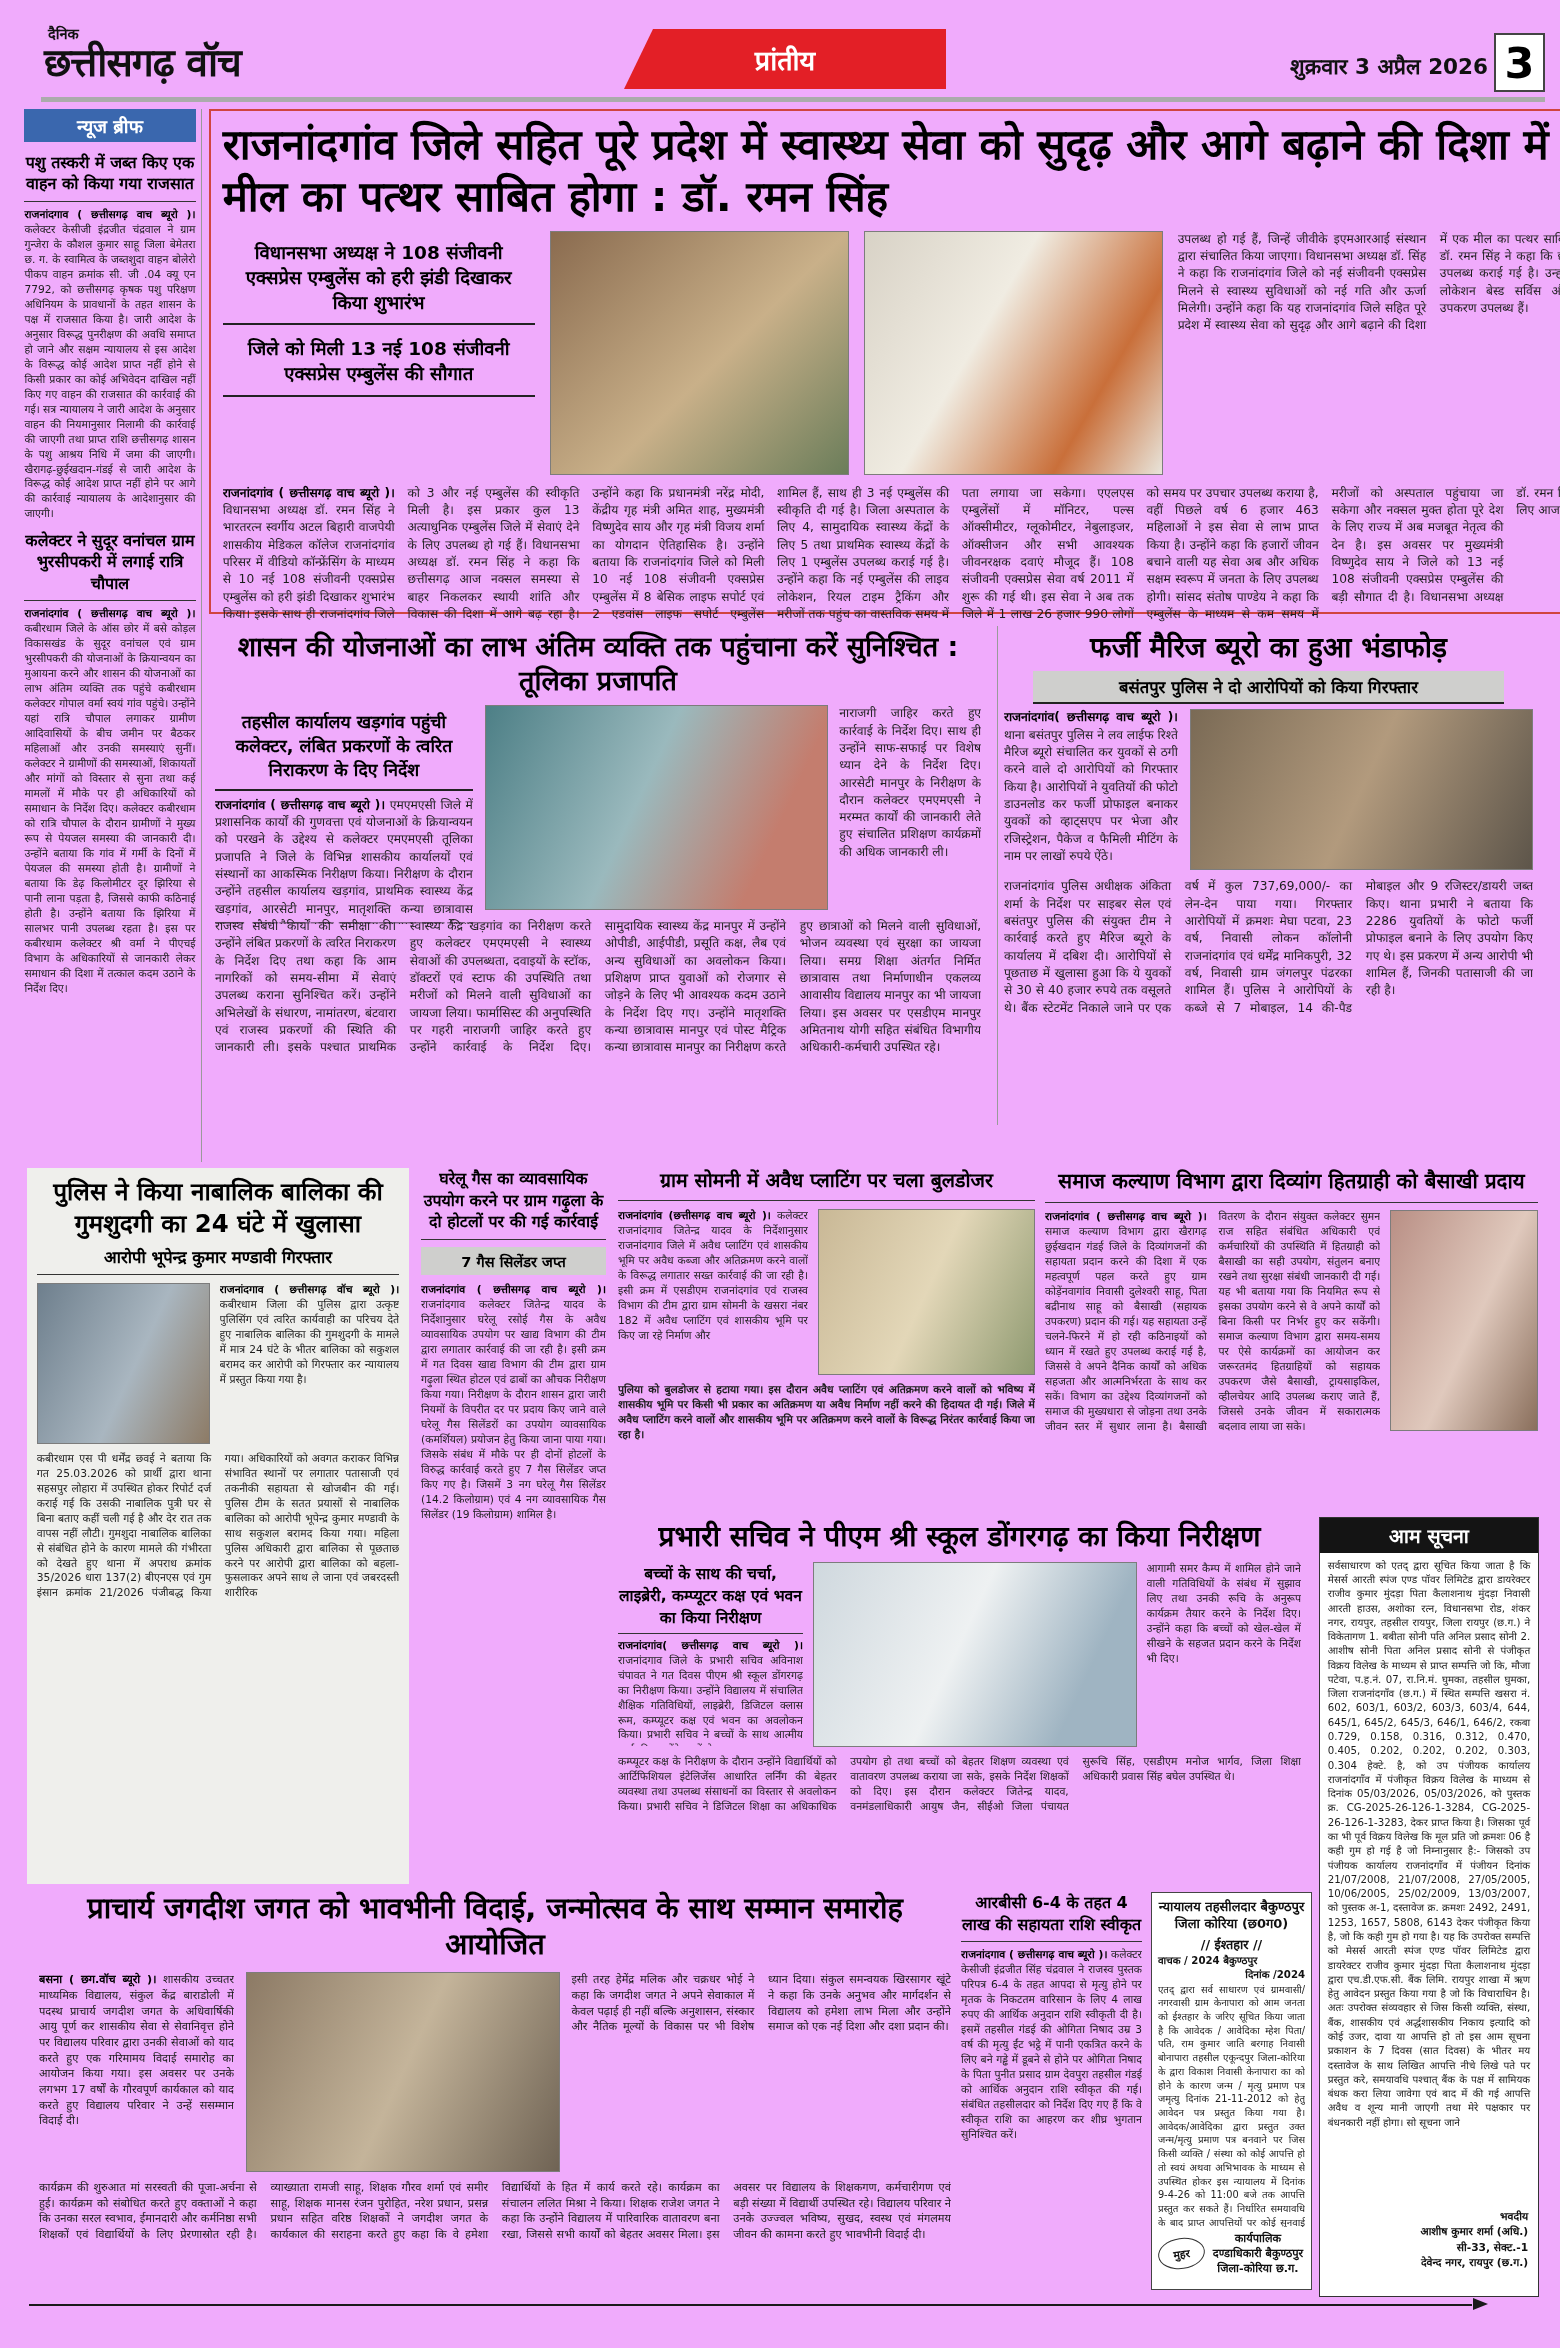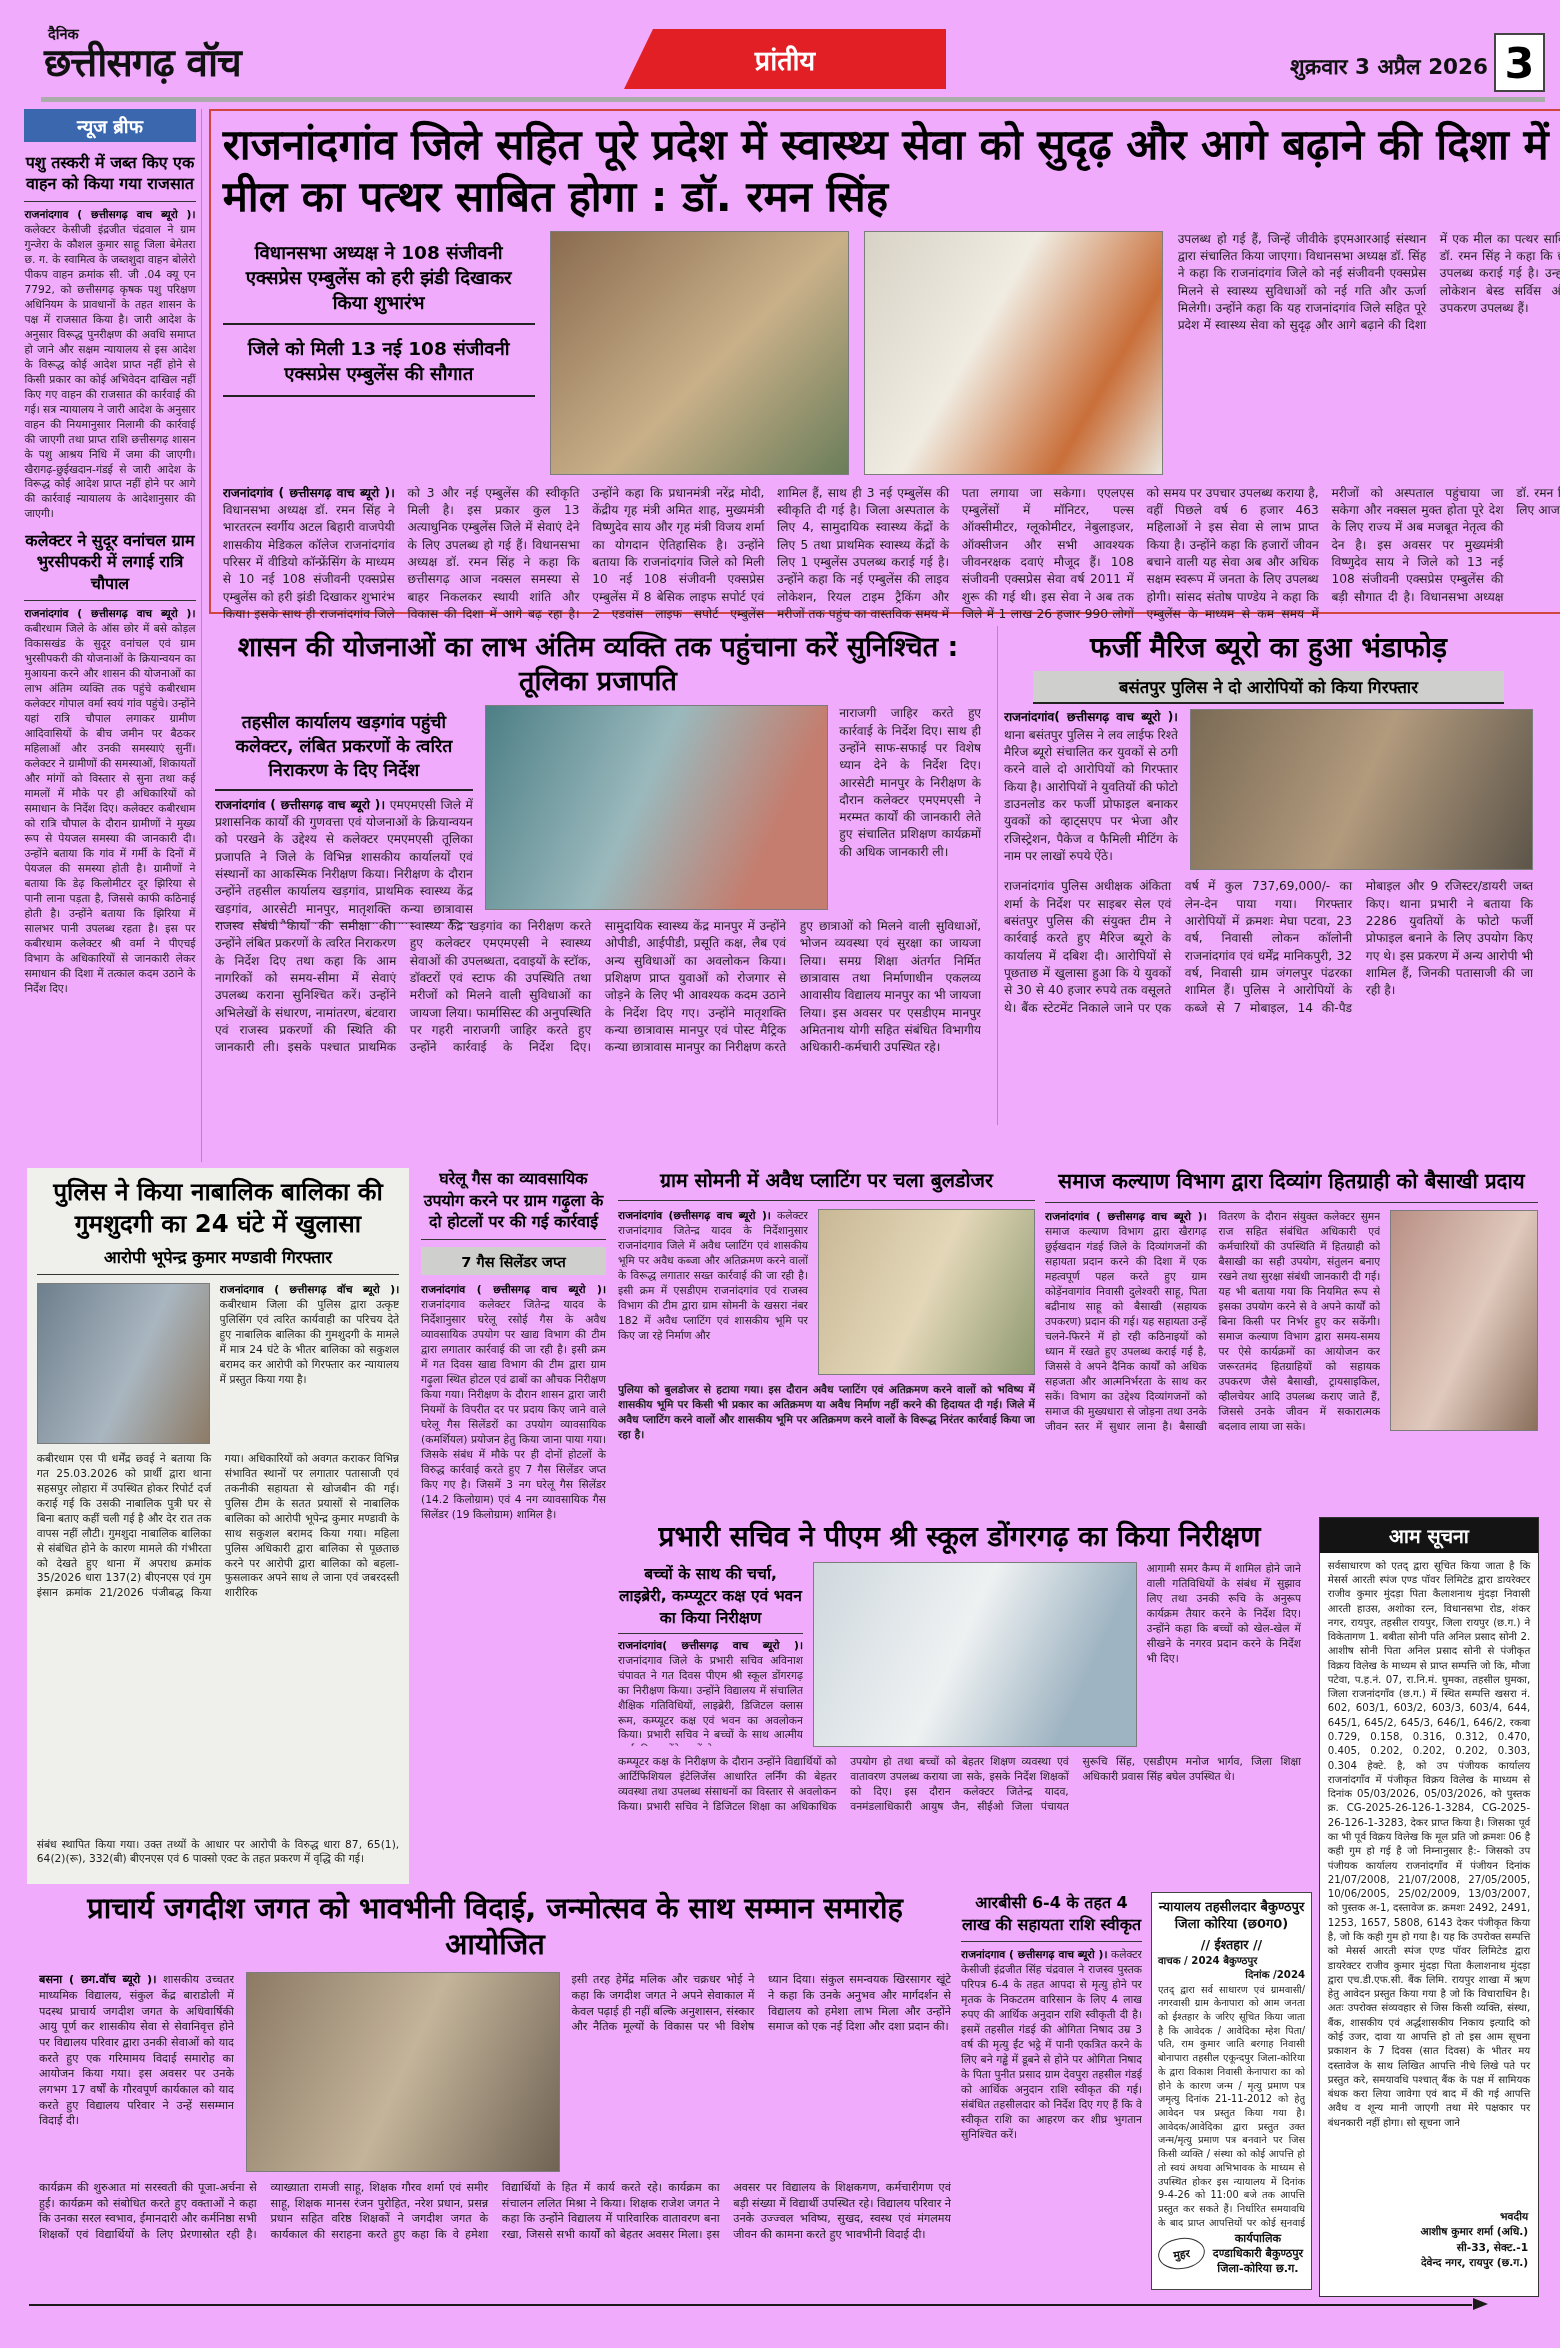--- a/index.html
+++ b/index.html
@@ -128,21 +128,20 @@
     <div class="hl-md ctr" style="font-size:24.4px;">पुलिस ने किया नाबालिक बालिका की गुमशुदगी का 24 घंटे में खुलासा</div>
     <div class="kick" style="font-size:16.6px;margin-top:5.9px;padding-bottom:5.9px;border-bottom:1.5px solid #333;">आरोपी भूपेन्द्र कुमार मण्डावी गिरफ्तार</div>
     <div style="display:flex;gap:9.8px;margin-top:7.8px;height:161px;">
       <div class="photo ph-police" style="width:171px;flex:0 0 auto;"></div>
       <div class="body-xs" style="flex:1;">
         <span class="byline">राजनांदगाव ( छत्तीसगढ़ वॉच ब्यूरो )।</span>
         <span>कबीरधाम जिला की पुलिस द्वारा उत्कृष्ट पुलिसिंग एवं त्वरित कार्यवाही का परिचय देते हुए नाबालिक बालिका की गुमशुदगी के मामले में मात्र 24 घंटे के भीतर बालिका को सकुशल बरामद कर आरोपी को गिरफ्तार कर न्यायालय में प्रस्तुत किया गया है।</span>
       </div>
     </div>
     <div class="body-xs c2" style="margin-top:7.8px;height:380px;">कबीरधाम एस पी धर्मेंद्र छवई ने बताया कि गत 25.03.2026 को प्रार्थी द्वारा थाना सहसपुर लोहारा में उपस्थित होकर रिपोर्ट दर्ज कराई गई कि उसकी नाबालिक पुत्री घर से बिना बताए कहीं चली गई है और देर रात तक वापस नहीं लौटी। गुमशुदा नाबालिक बालिका से संबंधित होने के कारण मामले की गंभीरता को देखते हुए थाना में अपराध क्रमांक 35/2026 धारा 137(2) बीएनएस एवं गुम इंसान क्रमांक 21/2026 पंजीबद्ध किया गया। अधिकारियों को अवगत कराकर विभिन्न संभावित स्थानों पर लगातार पतासाजी एवं तकनीकी सहायता से खोजबीन की गई। पुलिस टीम के सतत प्रयासों से नाबालिक बालिका को आरोपी भूपेन्द्र कुमार मण्डावी के साथ सकुशल बरामद किया गया। महिला पुलिस अधिकारी द्वारा बालिका से पूछताछ करने पर आरोपी द्वारा बालिका को बहला-फुसलाकर अपने साथ ले जाना एवं जबरदस्ती शारीरिक</div>
-    <div class="body-xs" style="margin-top:5.9px;height:74px;">संबंध स्थापित किया गया। उक्त तथ्यों के आधार पर आरोपी के विरुद्ध धारा 87, 65(1), 64(2)(रू), 332(बी) बीएनएस एवं 6 पाक्सो एक्ट के तहत प्रकरण में वृद्धि की गई।</div>
   </div>
 
   <div class="abs" style="left:421px;top:1168px;width:185px;height:716px;">
     <div class="hl-sm ctr" style="font-size:16px;padding-bottom:5.9px;border-bottom:1.5px solid #333;">घरेलू गैस का व्यावसायिक उपयोग करने पर ग्राम गढ़ुला के दो होटलों पर की गई कार्रवाई</div>
     <div class="graybar" style="margin-top:7.8px;padding:3.9px 0;font-size:14.6px;">7 गैस सिलेंडर जप्त</div>
     <div class="body-xs" style="margin-top:7.8px;height:575px;">
       <span class="byline">राजनांदगांव ( छत्तीसगढ़ वाच ब्यूरो )।</span>
       <span>राजनांदगाव कलेक्टर जितेन्द्र यादव के निर्देशानुसार घरेलू रसोई गैस के अवैध व्यावसायिक उपयोग पर खाद्य विभाग की टीम द्वारा लगातार कार्रवाई की जा रही है। इसी क्रम में गत दिवस खाद्य विभाग की टीम द्वारा ग्राम गढ़ुला स्थित होटल एवं ढाबों का औचक निरीक्षण किया गया। निरीक्षण के दौरान शासन द्वारा जारी नियमों के विपरीत दर पर प्रदाय किए जाने वाले घरेलू गैस सिलेंडरों का उपयोग व्यावसायिक (कमर्शियल) प्रयोजन हेतु किया जाना पाया गया। जिसके संबंध में मौके पर ही दोनों होटलों के विरुद्ध कार्रवाई करते हुए 7 गैस सिलेंडर जप्त किए गए है। जिसमें 3 नग घरेलू गैस सिलेंडर (14.2 किलोग्राम) एवं 4 नग व्यावसायिक गैस सिलेंडर (19 किलोग्राम) शामिल है।</span>
     </div>
   </div>
@@ -174,21 +173,21 @@
     <div class="hl-lg ctr" style="font-size:28px;">प्रभारी सचिव ने पीएम श्री स्कूल डोंगरगढ़ का किया निरीक्षण</div>
     <div style="display:flex;gap:9.8px;margin-top:7.8px;height:185px;">
       <div style="width:185px;flex:0 0 auto;">
         <div class="kick" style="font-size:15.6px;padding-bottom:4.9px;border-bottom:1.5px solid #333;">बच्चों के साथ की चर्चा, लाइब्रेरी, कम्प्यूटर कक्ष एवं भवन का किया निरीक्षण</div>
         <div class="body-xs" style="margin-top:4.9px;height:107px;">
           <span class="byline">राजनांदगांव( छत्तीसगढ़ वाच ब्यूरो )।</span>
           <span>राजनांदगाव जिले के प्रभारी सचिव अविनाश चंपावत ने गत दिवस पीएम श्री स्कूल डोंगरगढ़ का निरीक्षण किया। उन्होंने विद्यालय में संचालित शैक्षिक गतिविधियों, लाइब्रेरी, डिजिटल क्लास रूम, कम्प्यूटर कक्ष एवं भवन का अवलोकन किया। प्रभारी सचिव ने बच्चों के साथ आत्मीय चर्चा की। उन्होंने छात्रों से</span>
         </div>
       </div>
       <div class="photo ph-class" style="width:322px;flex:0 0 auto;"></div>
-      <div class="body-xs" style="flex:1;">आगामी समर कैम्प में शामिल होने जाने वाली गतिविधियों के संबंध में सुझाव लिए तथा उनकी रूचि के अनुरूप कार्यक्रम तैयार करने के निर्देश दिए। उन्होंने कहा कि बच्चों को खेल-खेल में सीखने के नगरव प्रदान करने के निर्देश भी दिए।</div>
+      <div class="body-xs" style="flex:1;">आगामी समर कैम्प में शामिल होने जाने वाली गतिविधियों के संबंध में सुझाव लिए तथा उनकी रूचि के अनुरूप कार्यक्रम तैयार करने के निर्देश दिए। उन्होंने कहा कि बच्चों को खेल-खेल में सीखने के सहजत प्रदान करने के निर्देश भी दिए।</div>
     </div>
     <div class="body-xs c3" style="margin-top:7.8px;height:127px;">कम्प्यूटर कक्ष के निरीक्षण के दौरान उन्होंने विद्यार्थियों को आर्टिफिशियल इंटेलिजेंस आधारित लर्निंग की बेहतर व्यवस्था तथा उपलब्ध संसाधनों का विस्तार से अवलोकन किया। प्रभारी सचिव ने डिजिटल शिक्षा का अधिकाधिक उपयोग हो तथा बच्चों को बेहतर शिक्षण व्यवस्था एवं वातावरण उपलब्ध कराया जा सके, इसके निर्देश शिक्षकों को दिए। इस दौरान कलेक्टर जितेन्द्र यादव, वनमंडलाधिकारी आयुष जैन, सीईओ जिला पंचायत सुरूचि सिंह, एसडीएम मनोज भार्गव, जिला शिक्षा अधिकारी प्रवास सिंह बघेल उपस्थित थे।</div>
   </div>
 
   <div class="abs notice-box" style="left:1319px;top:1517px;width:220px;height:780px;">
     <div class="blkhead" style="font-size:19.5px;padding:3.9px 0;">आम सूचना</div>
     <div class="body-xs" style="padding:5.9px 7.8px;height:644px;font-size:10.2px;">सर्वसाधारण को एतद् द्वारा सूचित किया जाता है कि मेसर्स आरती स्पंज एण्ड पॉवर लिमिटेड द्वारा डायरेक्टर राजीव कुमार मुंदड़ा पिता कैलाशनाथ मुंदड़ा निवासी आरती हाउस, अशोका रत्न, विधानसभा रोड, शंकर नगर, रायपुर, तहसील रायपुर, जिला रायपुर (छ.ग.) ने विकेतागण 1. बबीता सोनी पति अनिल प्रसाद सोनी 2. आशीष सोनी पिता अनिल प्रसाद सोनी से पंजीकृत विक्रय विलेख के माध्यम से प्राप्त सम्पत्ति जो कि, मौजा पटेवा, प.ह.नं. 07, रा.नि.मं. घुमका, तहसील घुमका, जिला राजनांदगाँव (छ.ग.) में स्थित सम्पत्ति खसरा नं. 602, 603/1, 603/2, 603/3, 603/4, 644, 645/1, 645/2, 645/3, 646/1, 646/2, रकबा 0.729, 0.158, 0.316, 0.312, 0.470, 0.405, 0.202, 0.202, 0.202, 0.303, 0.304 हेक्टे. है, को उप पंजीयक कार्यालय राजनांदगाँव में पंजीकृत विक्रय विलेख के माध्यम से दिनांक 05/03/2026, 05/03/2026, को पुस्तक क्र. CG-2025-26-126-1-3284, CG-2025-26-126-1-3283, देकर प्राप्त किया है। जिसका पूर्व का भी पूर्व विक्रय विलेख कि मूल प्रति जो क्रमशः 06 है कही गुम हो गई है जो निम्नानुसार है:- जिसको उप पंजीयक कार्यालय राजनांदगाँव में पंजीयन दिनांक 21/07/2008, 21/07/2008, 27/05/2005, 10/06/2005, 25/02/2009, 13/03/2007, को पुस्तक अ-1, दस्तावेज क्र. क्रमशः 2492, 2491, 1253, 1657, 5808, 6143 देकर पंजीकृत किया है, जो कि कही गुम हो गया है। यह कि उपरोक्त सम्पत्ति को मेसर्स आरती स्पंज एण्ड पॉवर लिमिटेड द्वारा डायरेक्टर राजीव कुमार मुंदड़ा पिता कैलाशनाथ मुंदड़ा द्वारा एच.डी.एफ.सी. बैंक लिमि. रायपुर शाखा में ऋण हेतु आवेदन प्रस्तुत किया गया है जो कि विचाराधिन है। अतः उपरोक्त संव्यवहार से जिस किसी व्यक्ति, संस्था, बैंक, शासकीय एवं अर्द्धशासकीय निकाय इत्यादि को कोई उजर, दावा या आपत्ति हो तो इस आम सूचना प्रकाशन के 7 दिवस (सात दिवस) के भीतर मय दस्तावेज के साथ लिखित आपत्ति नीचे लिखे पते पर प्रस्तुत करे, समयावधि पश्चात् बैंक के पक्ष में सामियक बंधक करा लिया जावेगा एवं बाद में की गई आपत्ति अवैध व शून्य मानी जाएगी तथा मेरे पक्षकार पर बंधनकारी नहीं होगा। सो सूचना जाने</div>
     <div style="text-align:right;padding:0 9.8px;font-size:10.7px;font-weight:bold;line-height:1.45;">
       <div>भवदीय</div>
       <div>आशीष कुमार शर्मा (अधि.)</div>

